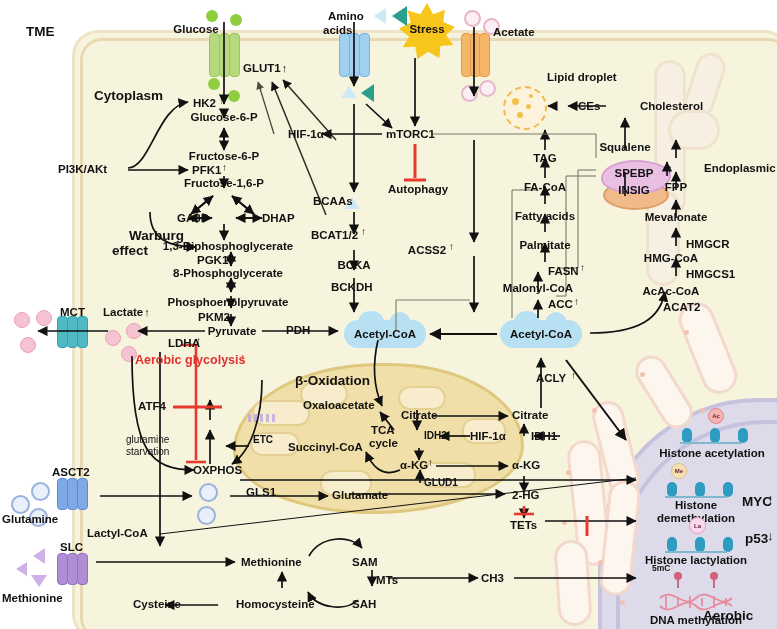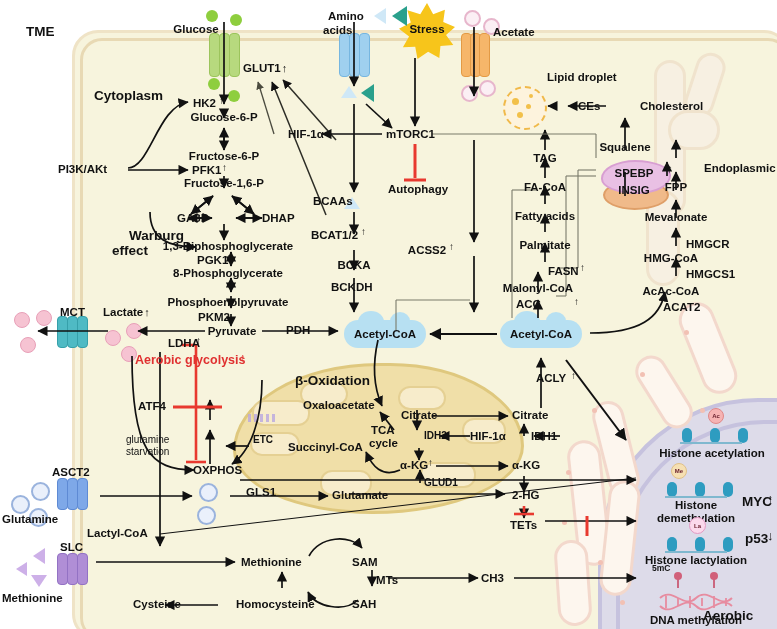--- a/index.html
+++ b/index.html
@@ -455,21 +455,21 @@
   <div class="lbl" style="left:671px;top:285px;transform:translateX(-50%);">AcAc-CoA</div>
   <div class="lbl" style="left:663px;top:301px;">ACAT2</div>
 
   <div class="lbl" style="left:545px;top:152px;transform:translateX(-50%);">TAG</div>
   <div class="lbl" style="left:545px;top:181px;transform:translateX(-50%);">FA-CoA</div>
   <div class="lbl" style="left:545px;top:210px;transform:translateX(-50%);">Fatty acids</div>
   <div class="lbl" style="left:545px;top:239px;transform:translateX(-50%);">Palmitate</div>
   <div class="lbl" style="left:548px;top:265px;">FASN</div>
   <div class="lbl" style="left:580px;top:262px;font-size:10px;">↑</div>
   <div class="lbl" style="left:538px;top:282px;transform:translateX(-50%);">Malonyl-CoA</div>
-  <div class="lbl" style="left:516px;top:298px;">ACC</div>
+  <div class="lbl" style="left:548px;top:298px;">ACC</div>
   <div class="lbl" style="left:574px;top:296px;font-size:10px;">↑</div>
   <div class="lbl" style="left:536px;top:372px;">ACLY</div>
   <div class="lbl" style="left:571px;top:370px;font-size:10px;">↑</div>
 
   <div class="lbl big" style="left:295px;top:373px;">β-Oxidation</div>
   <div class="lbl" style="left:303px;top:399px;">Oxaloacetate</div>
   <div class="lbl" style="left:401px;top:409px;">Citrate</div>
   <div class="lbl" style="left:371px;top:424px;">TCA</div>
   <div class="lbl" style="left:369px;top:437px;">cycle</div>
   <div class="lbl" style="left:288px;top:441px;">Succinyl-CoA</div>

